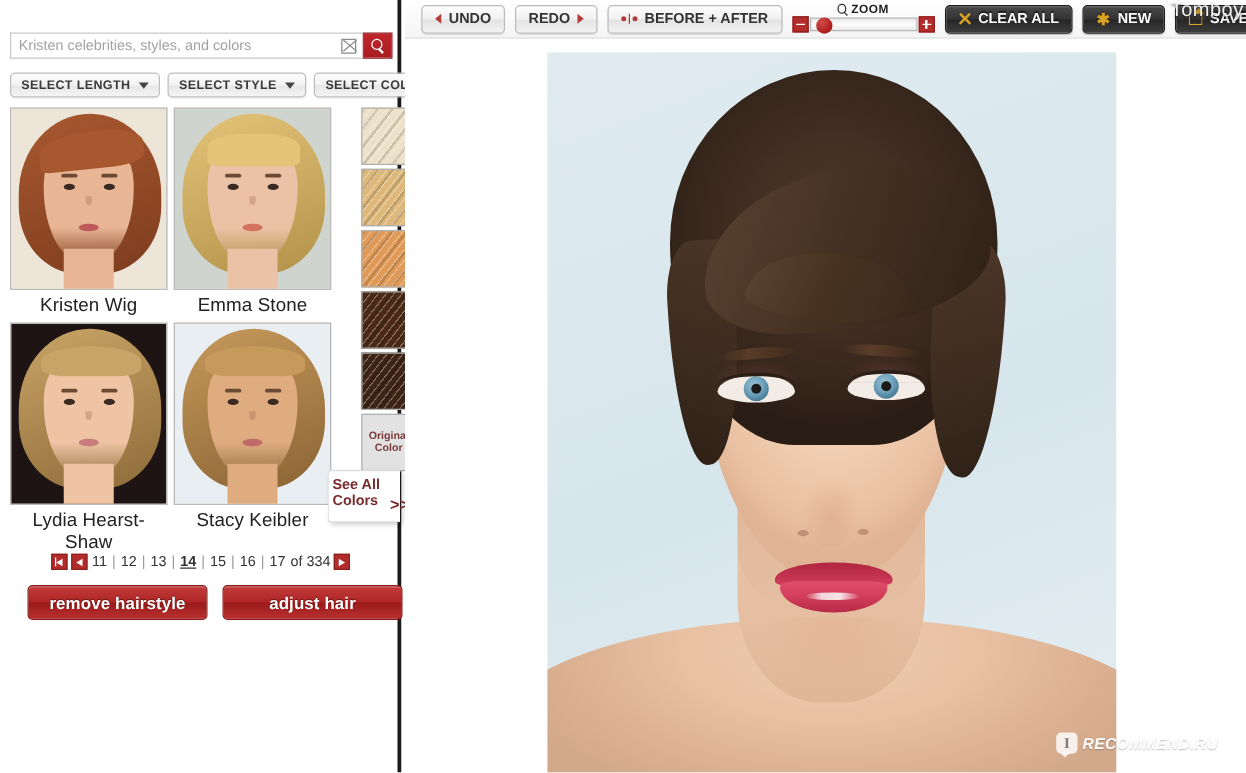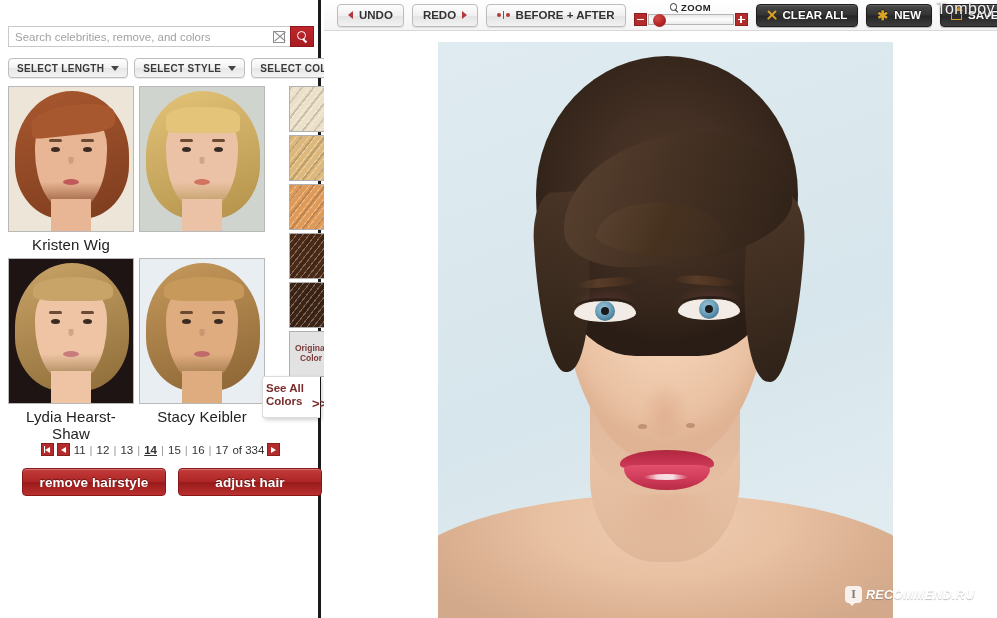--- a/index.html
+++ b/index.html
@@ -429,21 +429,21 @@
 </head>
 <body>
 
 <div id="app">
 
   <div id="sidebar">
 
 
     <div class="search-row">
       <div class="search-box">
-        <span class="ph">Search celebrities, remove, and colors</span>
+        <span class="ph">Kristen celebrities, styles, and colors</span>
         <span class="clear-x"></span>
       </div>
       <div class="search-btn">
         <span class="mag"></span>
       </div>
     </div>
 
     <div class="selects">
       <div class="sel">
         <span>SELECT LENGTH</span>
@@ -488,20 +488,21 @@
                 <div class="neck" style="top: 112px; width: 40px; height: 40px; background: rgb(236, 194, 166);"></div>
                 <div class="hair-front" style="left: 26px; top: 20px; width: 74px; height: 26px; background: rgb(227, 196, 120); border-radius: 40% 40% 14% 14%;"></div>
                 <div class="brow" style="left: 40px; top: 52px;"></div>
                 <div class="brow" style="left: 72px; top: 52px;"></div>
                 <div class="eye" style="left: 42px; top: 60px;"></div>
                 <div class="eye" style="left: 74px; top: 60px;"></div>
                 <div class="nose" style="top: 70px;"></div>
                 <div class="lips" style="top: 92px; background: rgb(209, 115, 94);"></div>
               </div>
           </div>
+          <div class="cap">Emma Stone</div>
         </div>
       </div>
       <div class="cellrow">
         <div class="cell">
           <div class="thumb">
             <div class="fc">
                 <div class="bg" style="background: rgb(30, 20, 20);"></div>
                 <div class="hair-back" style="left: 6px; top: 4px; width: 114px; height: 128px; background: linear-gradient(160deg, rgb(201, 164, 104) 0%, rgb(142, 108, 56) 100%);"></div>
                 <div class="face" style="top: 22px; width: 72px; height: 104px; background: linear-gradient(rgb(238, 196, 164) 0%, rgb(238, 196, 164) 70%, rgba(0, 0, 0, 0.08) 100%);"></div>
                 <div class="neck" style="top: 112px; width: 40px; height: 40px; background: rgb(238, 196, 164);"></div>

